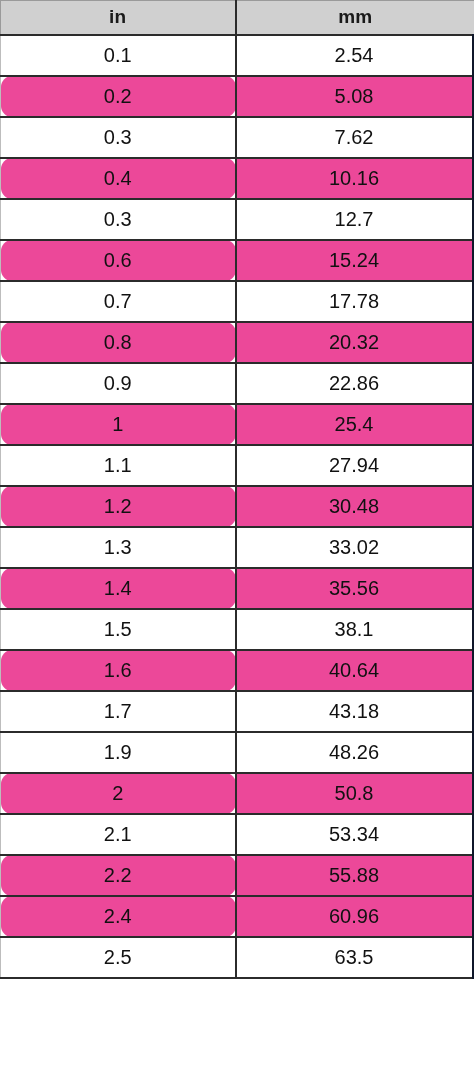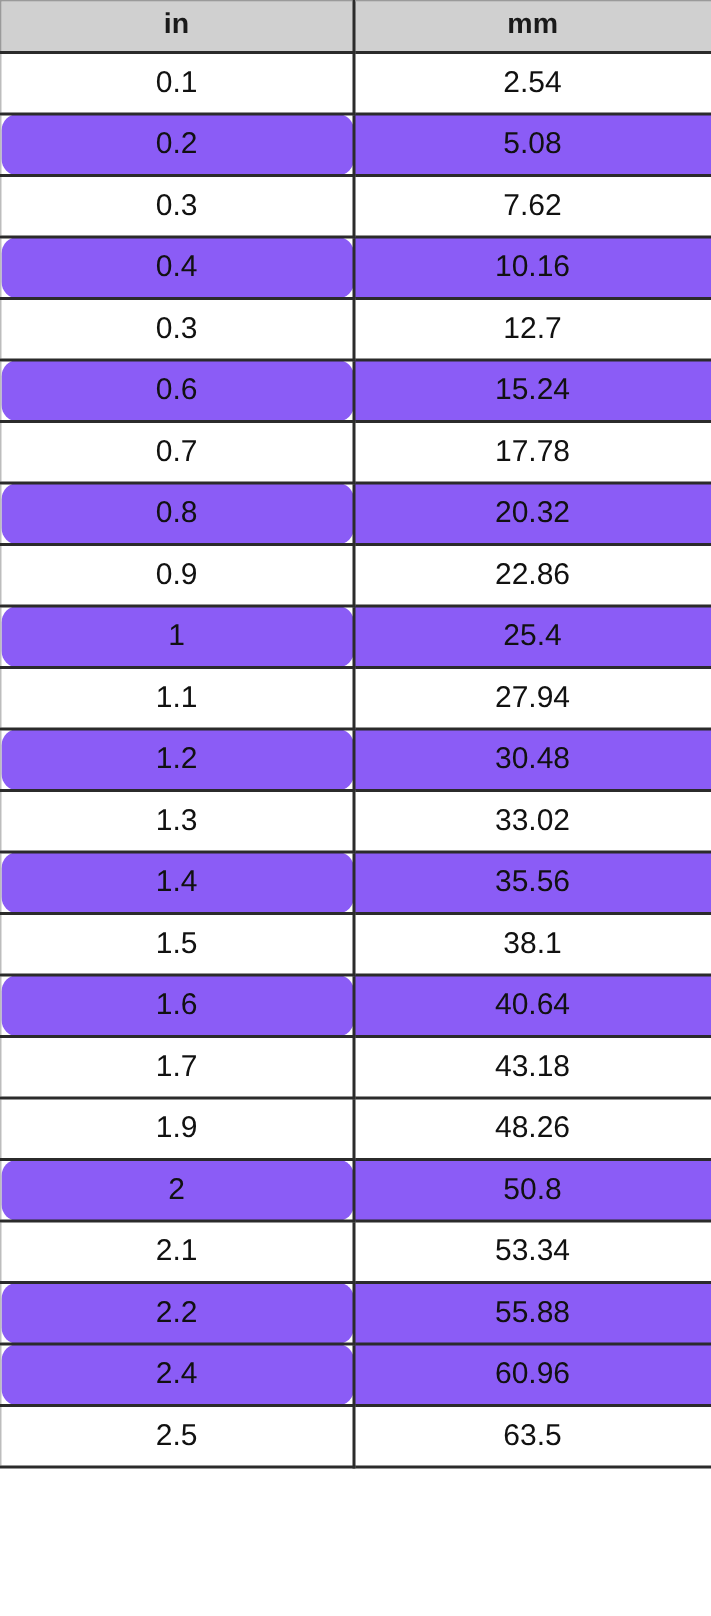--- a/index.html
+++ b/index.html
@@ -57,26 +57,26 @@
     font-weight: normal;
     color: #111111;
     border-bottom: 2px solid #2b2b2b;
   }
   #conversion-table tbody td.cell-in {
     border-left: 1px solid #bdbdbd;
     border-right: 2px solid #2b2b2b;
     border-radius: 11px;
   }
   #conversion-table tbody td.cell-mm {
-    border-right: 2px solid #0f172a;
+    border-right: 6px solid #0f172a;
   }
 
   
   #conversion-table tbody tr.row-odd  td { background: #ffffff; }
-  #conversion-table tbody tr.row-even td { background: #8b5cf6; }
+  #conversion-table tbody tr.row-even td { background: #ec4899; }
 
   
   #conversion-table tbody tr.row-last td {
     border-bottom: 2px solid #2b2b2b;
   }
 </style>
 </head>
 <body>
 
 <table id="conversion-table">

